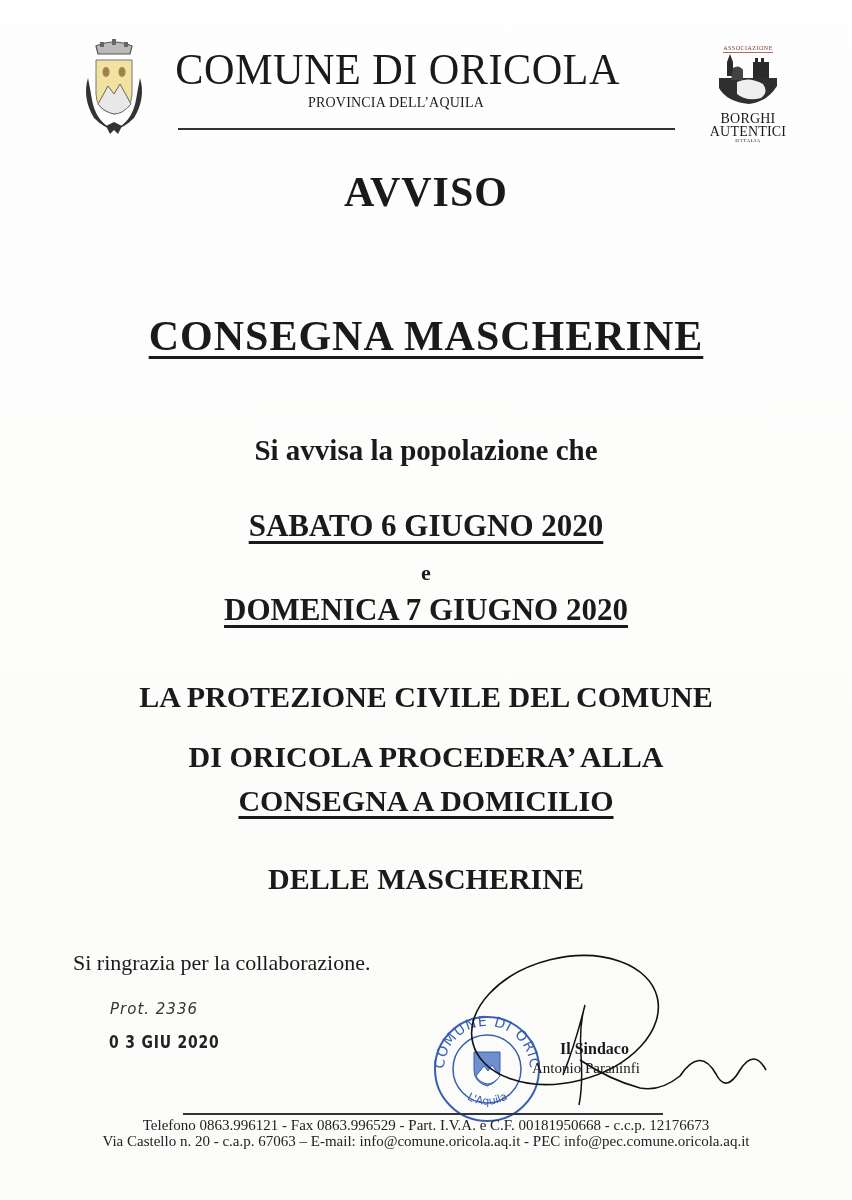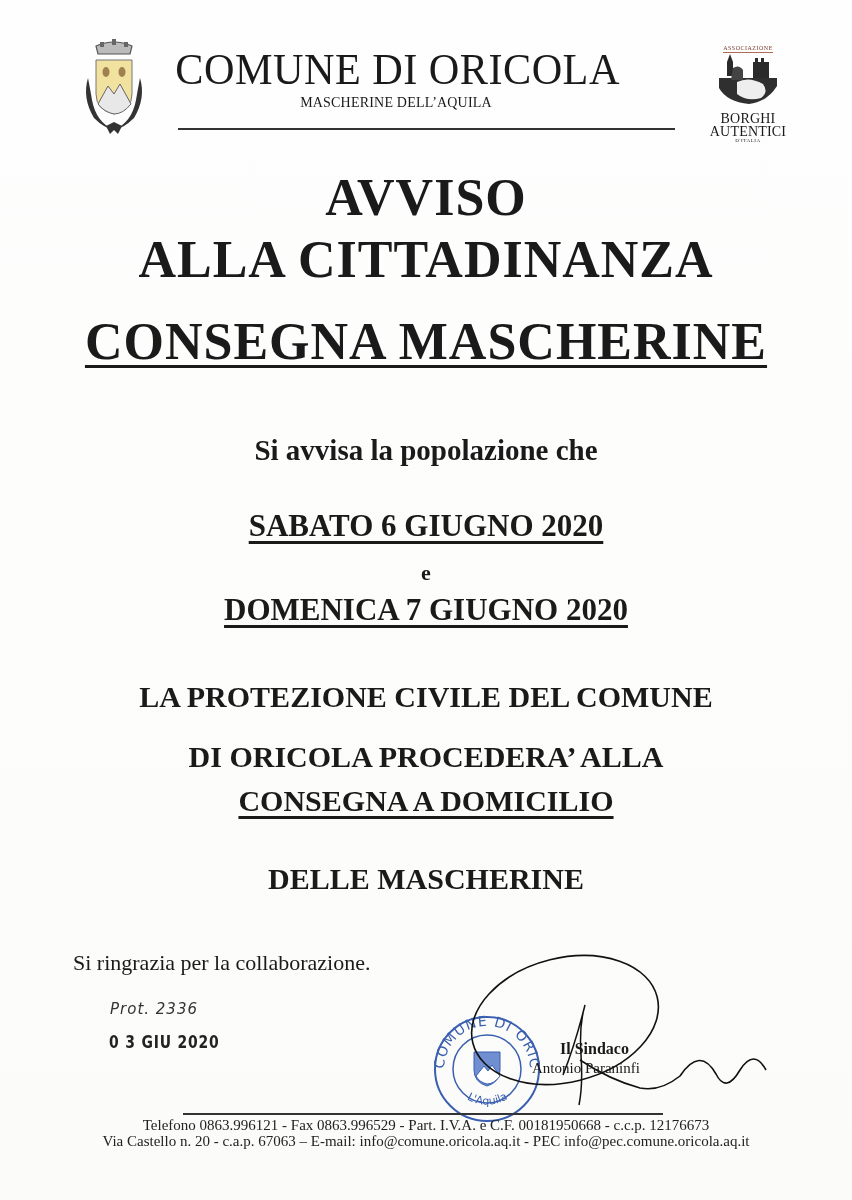--- a/index.html
+++ b/index.html
@@ -19,21 +19,21 @@
   .borghi .b1 { font-size: 14px; line-height: 13px; letter-spacing: .2px; margin-top: 2px; }
   .borghi .b2 { font-size: 14px; line-height: 13px; letter-spacing: .2px; }
   .borghi .b3 { font-size: 5px; letter-spacing: .6px; }
 
   .title { position: absolute; left: 0; width: 792px; top: 44px; text-align: center; }
   .title .t1 { font-size: 44px; font-weight: normal; letter-spacing: 0.5px; transform: scaleX(0.96); display: inline-block; margin-left: 0; position: relative; left: 2px; }
   .title .t2 { font-size: 14px; margin-top: 0px; letter-spacing: .2px; }
   .hrule { position: absolute; left: 178px; width: 497px; top: 128px; height: 1.5px; background: #333; }
 
   .center { position: absolute; left: 0; width: 852px; text-align: center; font-weight: bold; }
-  .h-big { font-size: 52px; letter-spacing: 1px; }
+  .h-big { font-size: 42px; letter-spacing: 1px; }
   .ul { text-decoration: underline; text-decoration-thickness: 3px; text-underline-offset: 6px; }
   .ul2 { text-decoration: underline; text-decoration-thickness: 2.5px; text-underline-offset: 5px; }
 
   .body-text { font-size: 31px; }
   .small-e { font-size: 22px; }
 
   .thanks { position: absolute; left: 73px; top: 950px; font-size: 22px; text-align: center; }
   .prot { position: absolute; left: 110px; top: 1000px; font-family: "DejaVu Sans", sans-serif; font-size: 15px; color: #333; font-style: italic; letter-spacing: 1px; }
   .date-stamp { position: absolute; left: 109px; top: 1032px; font-family: "DejaVu Sans", sans-serif; font-size: 17px; font-weight: bold; color: #222; transform: scaleX(0.82); transform-origin: left; letter-spacing: 1px; }
 
@@ -59,42 +59,41 @@
     <ellipse cx="32" cy="34" rx="3.5" ry="5" fill="#a08050"></ellipse>
     <ellipse cx="48" cy="34" rx="3.5" ry="5" fill="#a08050"></ellipse>
     <path d="M24 66 l10 -18 l6 8 l6 -10 l11 20 q-8 10 -17 10 q-10 -2 -16 -10z" fill="#e8e8e8" stroke="#666" stroke-width="1"></path>
     <path d="M14 40 q-6 20 6 40 q10 10 20 12 q-18 -8 -22 -30 q-2 -12 -4 -22z" fill="#333"></path>
     <path d="M66 40 q6 20 -6 40 q-10 10 -20 12 q18 -8 22 -30 q2 -12 4 -22z" fill="#333"></path>
     <path d="M32 88 l8 -4 l8 4 l-4 8 l-4 -4 l-4 4z" fill="#333"></path>
   </svg>
 
   <div class="title">
     <div class="t1">COMUNE DI ORICOLA</div>
-    <div class="t2">MASCHERINE DELL’AQUILA</div>
+    <div class="t2">PROVINCIA DELL’AQUILA</div>
   </div>
   <div class="hrule"></div>
 
   <div class="borghi">
     <div class="assoc">ASSOCIAZIONE</div>
     <svg width="70" height="52" viewBox="0 0 70 52">
       <path d="M14 8 l3 -8 l3 8 v14 h-6z" fill="#2a2a2a"></path>
       <rect x="40" y="8" width="16" height="16" fill="#2a2a2a"></rect>
       <rect x="42" y="4" width="3" height="4" fill="#2a2a2a"></rect>
         <rect x="48" y="4" width="3" height="4" fill="#2a2a2a"></rect>
       <path d="M6 24 h58 v8 q-10 16 -28 18 q-22 -2 -30 -16z" fill="#2f2f2f"></path>
       <path d="M24 28 q12 -6 26 2 q6 8 -2 14 q-14 4 -24 -4z" fill="#eee"></path>
       <path d="M20 14 q6 -4 10 2 v10 h-12z" fill="#444"></path>
     </svg>
     <div class="b1">BORGHI</div>
     <div class="b2">AUTENTICI</div>
     <div class="b3">D'ITALIA</div>
   </div>
 
   <div class="center h-big" style="top:168px;">AVVISO</div>
-  <div class="center h-big" style="top:230px;">ALLA CITTADINANZA</div>
   <div class="center h-big" style="top:312px;"><span class="ul">CONSEGNA MASCHERINE</span></div>
 
   <div class="center body-text" style="top:434px; font-size:29px;">Si avvisa la popolazione che</div>
 
   <div class="center body-text" style="top:508px;"><span class="ul2">SABATO 6 GIUGNO 2020</span></div>
   <div class="center small-e" style="top:560px;">e</div>
   <div class="center body-text" style="top:592px;"><span class="ul2">DOMENICA 7 GIUGNO 2020</span></div>
 
   <div class="center body-text" style="top:680px; font-size:30px;">LA PROTEZIONE CIVILE DEL COMUNE</div>
   <div class="center body-text" style="top:740px; font-size:30px;">DI ORICOLA PROCEDERA’ ALLA</div>

